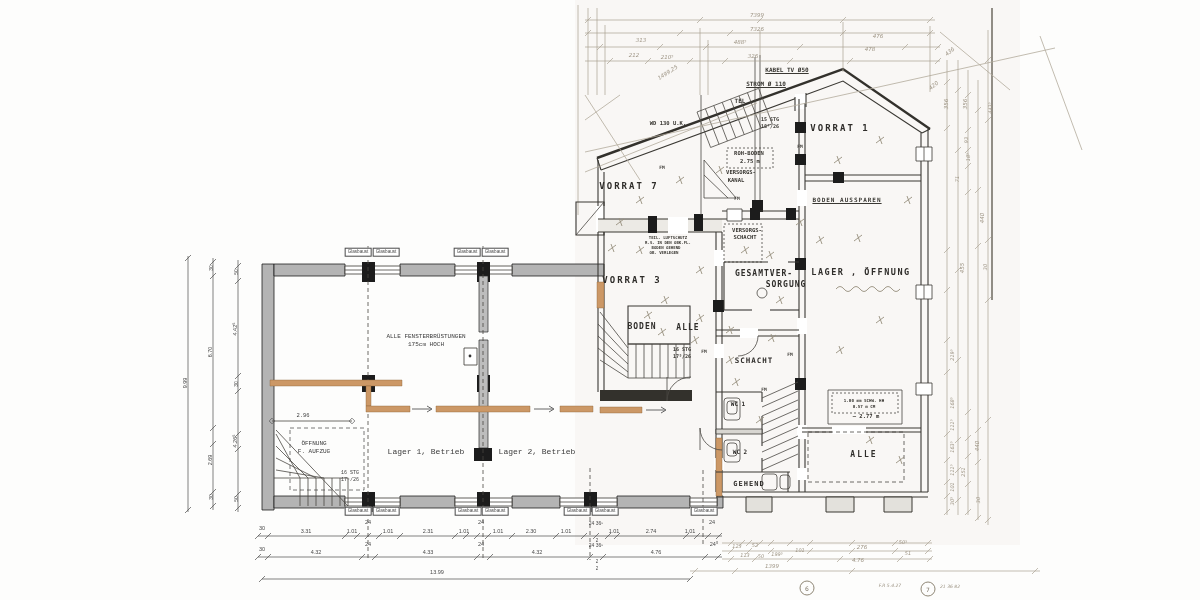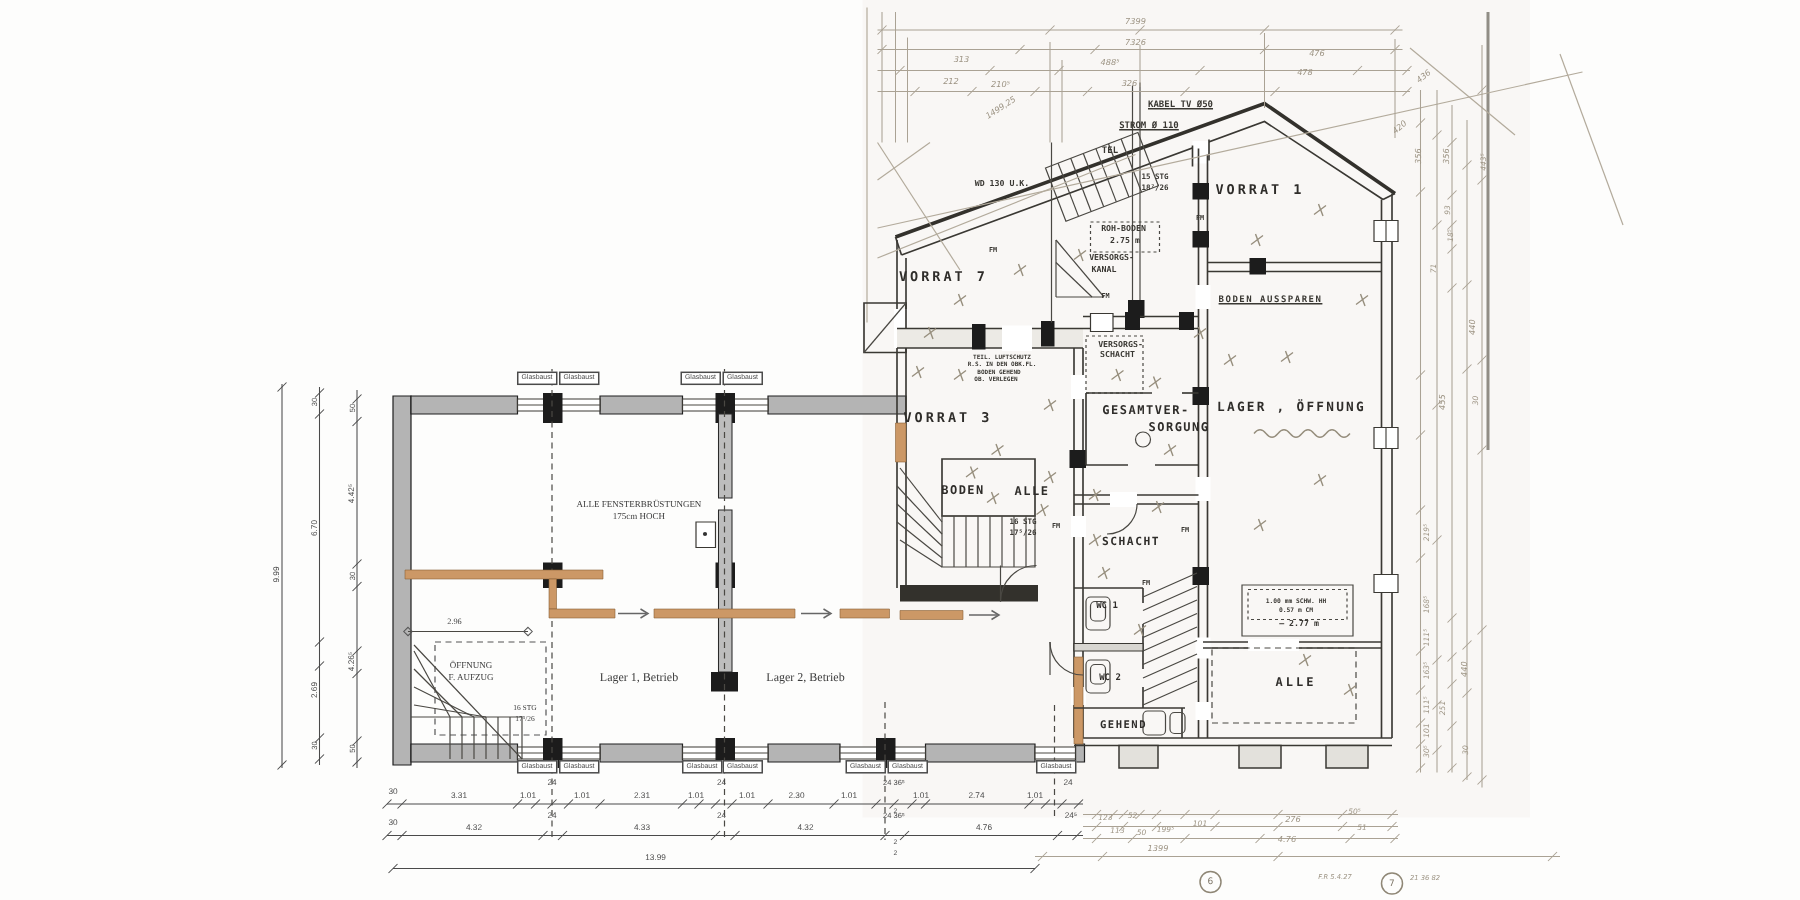--- a/index.html
+++ b/index.html
@@ -1,21 +1,21 @@
 <!DOCTYPE html>
 <html><head>
 <meta charset="utf-8">
 <style>
   html,body{margin:0;padding:0;background:#ffffff;}
   #stage{position:relative;width:1200px;height:600px;background:#fdfdfc;overflow:hidden;
          font-family:"Liberation Sans","DejaVu Sans",sans-serif;}
   #geom{position:absolute;left:0;top:0;}
   #labels{position:absolute;left:0;top:0;width:1200px;height:600px;pointer-events:none;}
   .lbl{position:absolute;white-space:nowrap;line-height:1;}
-  .cad{font-family:Liberation Serif, serif;color:#3c3c3c;}
+  .cad{font-family:Liberation Mono, monospace;color:#3c3c3c;}
   .dim{font-family:"Liberation Sans","DejaVu Sans",sans-serif;color:#4a4a4a;}
   .ink{font-family:"DejaVu Sans Mono",monospace;color:#2f2d2a;font-weight:bold;}
   .ann{font-family:"DejaVu Sans Mono",monospace;color:#3a3833;font-weight:bold;}
   .pencil{font-family:"DejaVu Sans","Liberation Sans",sans-serif;color:#9d9484;font-style:italic;}
   .winbox{font-family:"Liberation Sans",sans-serif;border:0.7px solid #4a4a4a;background:#fff;
           color:#4a4a4a;padding:1px 2px;font-style:normal;}
   .circ{border:1.2px solid #8f8776;border-radius:50%;width:13px;height:13px;display:flex;
         align-items:center;justify-content:center;font-style:normal;color:#7d7566;}
   .u{text-decoration:underline;}
   line,path,polyline,rect,circle{vector-effect:non-scaling-stroke;}

